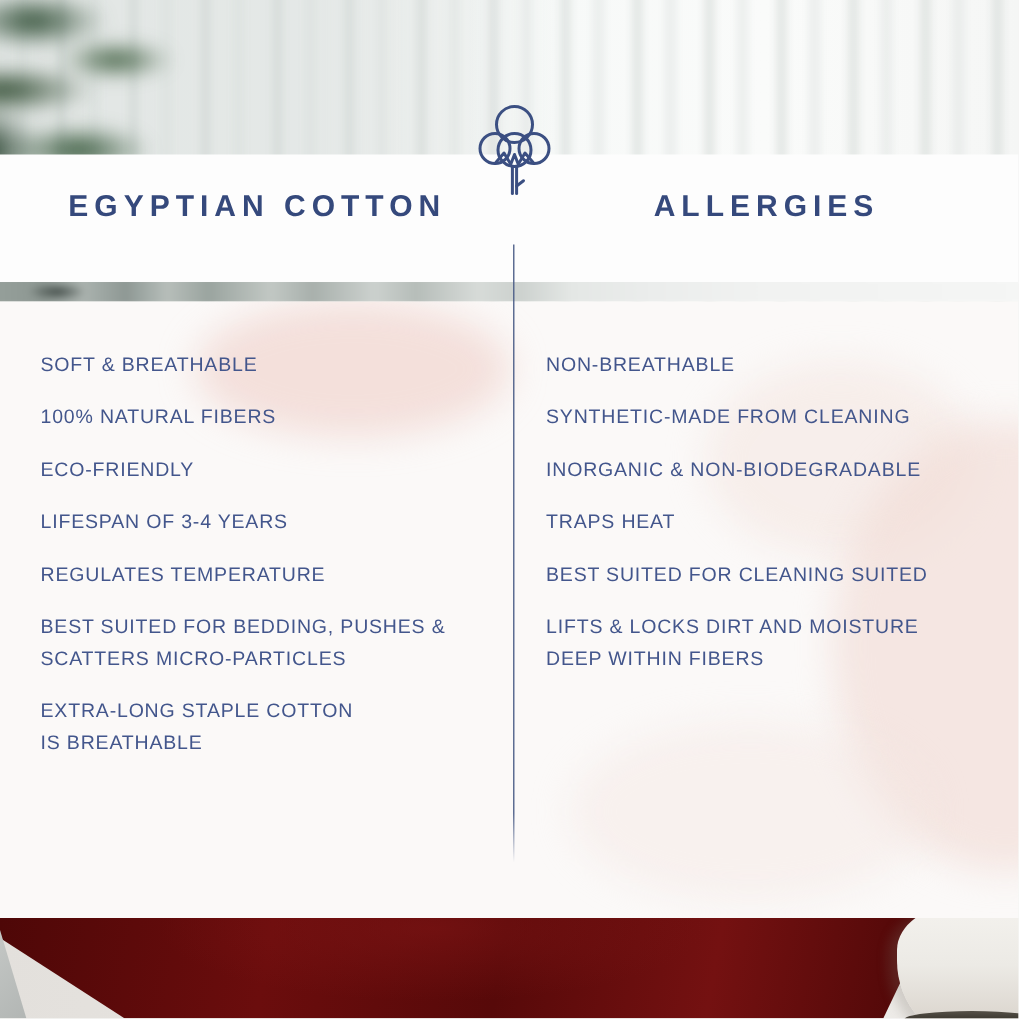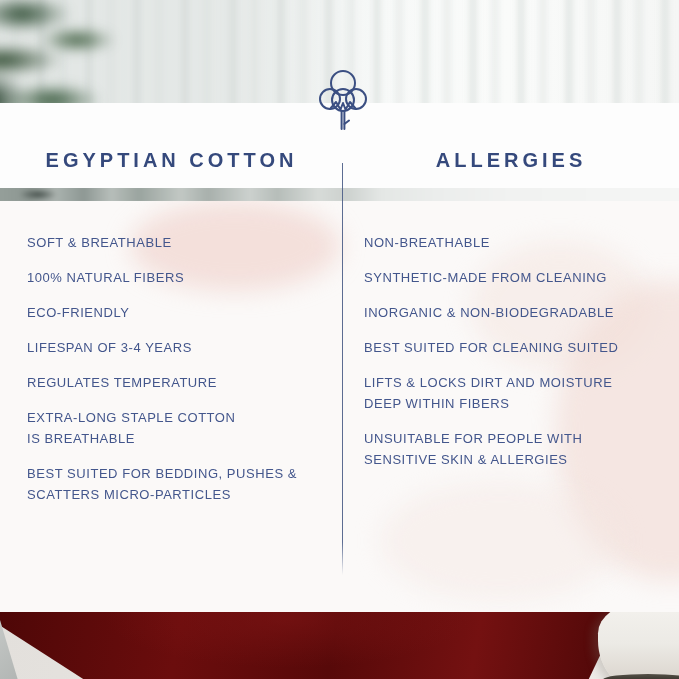--- a/index.html
+++ b/index.html
@@ -46,21 +46,21 @@
   .blob-d{left:380px;top:280px;width:240px;height:120px;background:rgba(243,230,226,.45);}
 
   
   .cotton{position:absolute;left:318px;top:60px;width:50px;height:72px;}
 
   
   .vline{position:absolute;left:342px;top:163px;width:1px;height:412px;
     background:linear-gradient(180deg, rgba(75,93,135,.9) 0 92%, rgba(75,93,135,0) 100%);}
 
   
-  .hdr{position:absolute;top:147px;margin:0;height:26px;line-height:26px;
+  .hdr{position:absolute;top:125px;margin:0;height:26px;line-height:26px;
     font-size:20px;font-weight:700;letter-spacing:4px;color:#35497c;text-align:center;}
   .hdr-left{left:0;width:343px;}
   .hdr-right{left:343px;width:336px;}
 
   
   .col{position:absolute;top:232px;width:308px;}
   .col-left{left:27px;}
   .col-right{left:364px;}
   .item{font-size:13px;line-height:21px;font-weight:400;letter-spacing:.55px;
     color:#43568c;margin:0 0 14px 0;white-space:pre-line;}
@@ -121,34 +121,33 @@
 
   <h1 class="hdr hdr-left">EGYPTIAN COTTON</h1>
   <h1 class="hdr hdr-right">ALLERGIES</h1>
 
   <div class="col col-left">
       <div class="item">SOFT &amp; BREATHABLE</div>
       <div class="item">100% NATURAL FIBERS</div>
       <div class="item">ECO-FRIENDLY</div>
       <div class="item">LIFESPAN OF 3-4 YEARS</div>
       <div class="item">REGULATES TEMPERATURE</div>
+      <div class="item">BEST SUITED FOR BEDDING, PUSHES &amp;
+SCATTERS MICRO-PARTICLES</div>
       <div class="item">EXTRA-LONG STAPLE COTTON
 IS BREATHABLE</div>
-      <div class="item">BEST SUITED FOR BEDDING, PUSHES &amp;
-SCATTERS MICRO-PARTICLES</div>
     </div>
   <div class="col col-right">
       <div class="item">NON-BREATHABLE</div>
       <div class="item">SYNTHETIC-MADE FROM CLEANING</div>
       <div class="item">INORGANIC &amp; NON-BIODEGRADABLE</div>
+      <div class="item">TRAPS HEAT</div>
       <div class="item">BEST SUITED FOR CLEANING SUITED</div>
       <div class="item">LIFTS &amp; LOCKS DIRT AND MOISTURE
 DEEP WITHIN FIBERS</div>
-      <div class="item">UNSUITABLE FOR PEOPLE WITH
-SENSITIVE SKIN &amp; ALLERGIES</div>
     </div>
 
   <div class="bg-bottom">
     <div class="sheet"></div>
     <div class="floor"></div>
     <div class="lamp">
       <div class="lamp-ring"></div>
 
     </div>
   </div>

